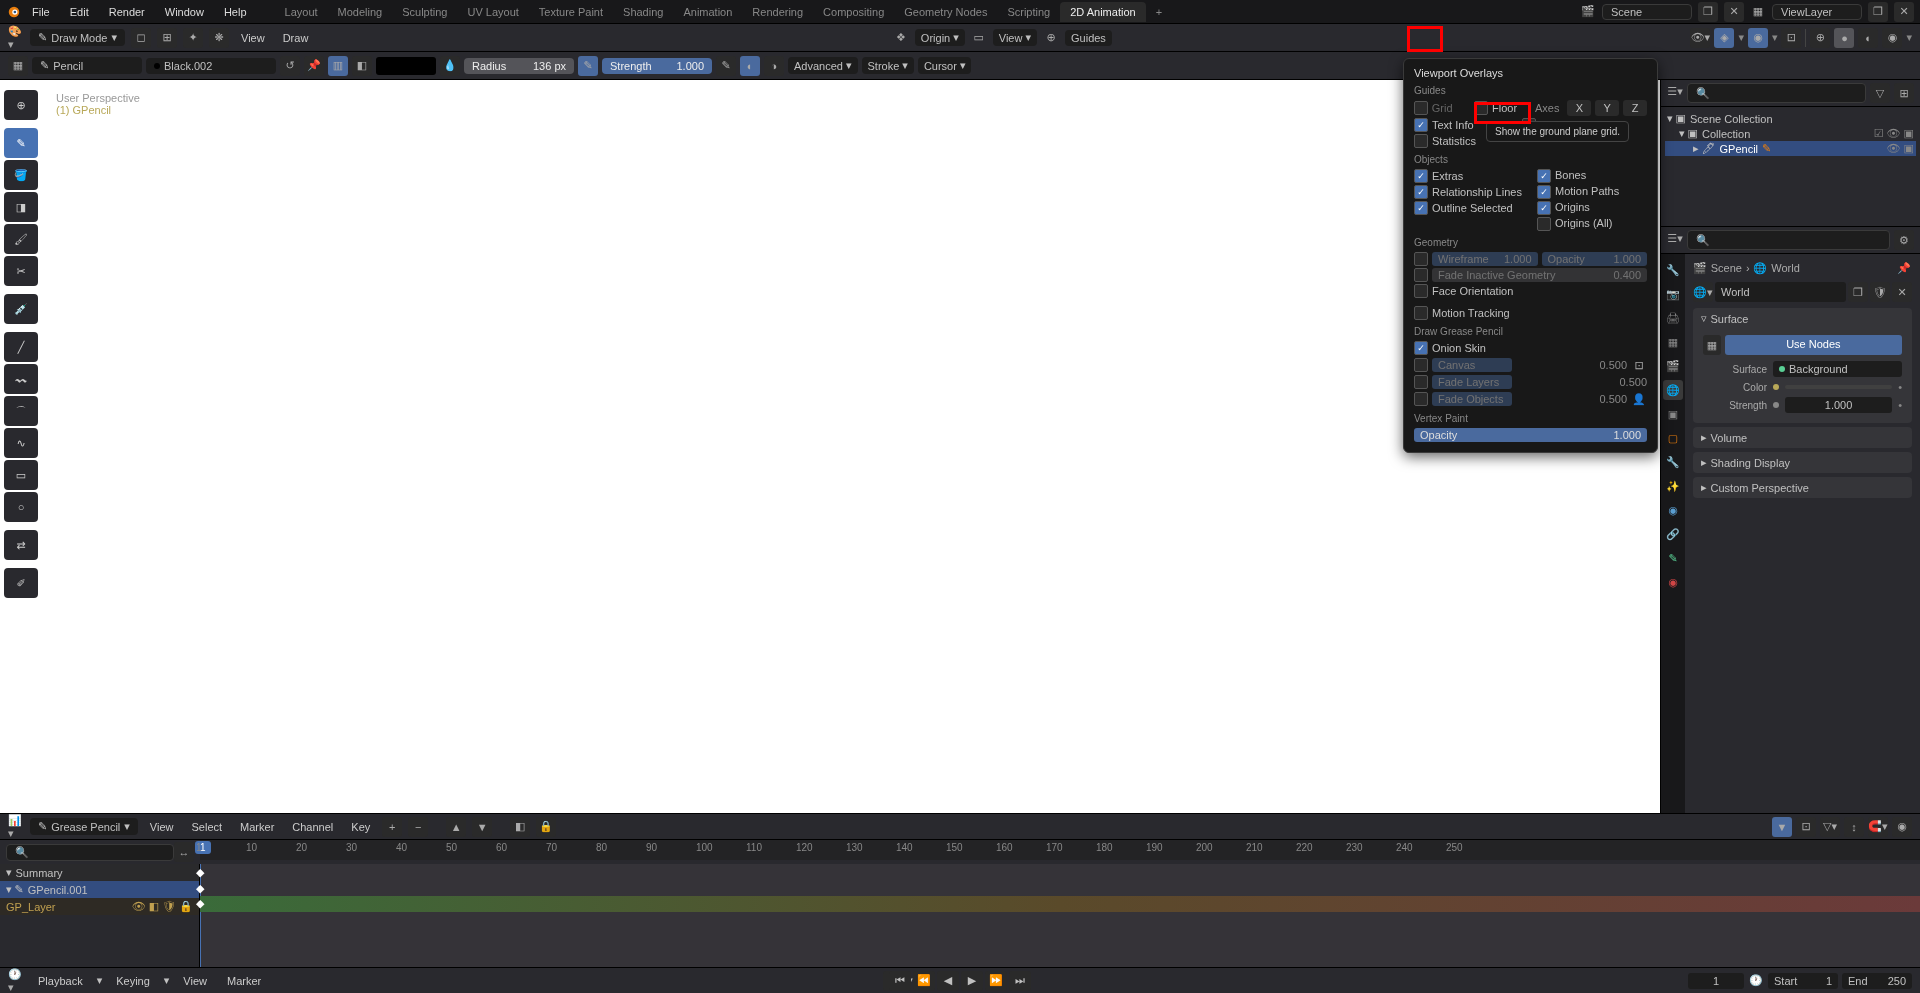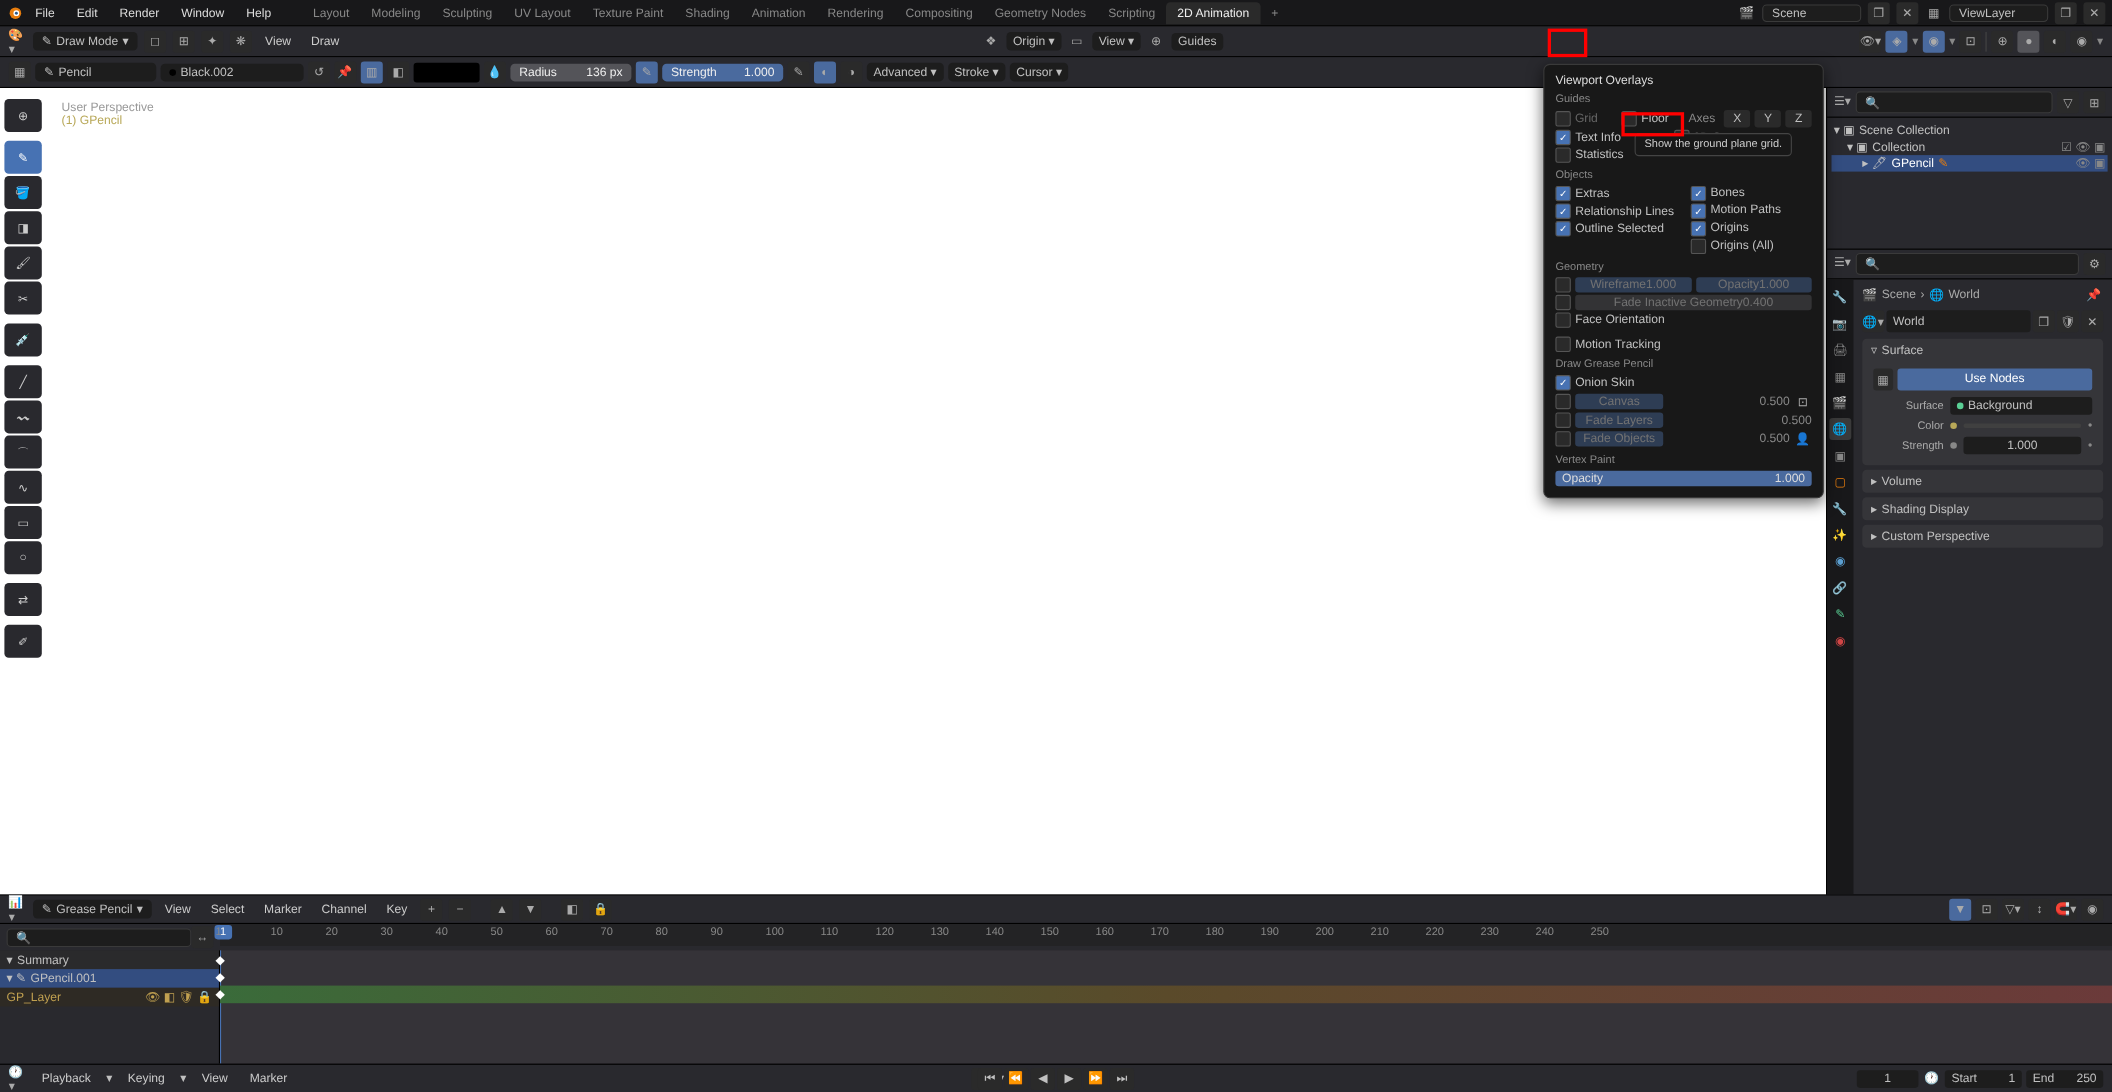--- a/index.html
+++ b/index.html
@@ -33,21 +33,21 @@
 .tool-btn.active { background: #4772b3; color: #fff; }
 
 .overlay-popover { position: absolute; top: 58px; right: 262px; width: 255px; background: #181818; border: 1px solid #3a3a3a; border-radius: 6px; padding: 8px 10px; z-index: 100; box-shadow: 0 4px 14px rgba(0,0,0,.6); }
 .pop-title { color: #888; font-size: 10px; margin: 6px 0 4px; }
 .pop-row { display: flex; align-items: center; gap: 4px; margin: 2px 0; }
 .chk { width: 14px; height: 14px; border: 1px solid #555; border-radius: 2px; display: inline-flex; align-items: center; justify-content: center; background: #2a2a2a; cursor: pointer; }
 .chk.on { background: #4772b3; }
 .chk.on::after { content: "✓"; font-size: 9px; color: #fff; }
 .pop-slider { flex: 1; background: #545459; border-radius: 3px; padding: 1px 6px; display: flex; justify-content: space-between; color: #ddd; }
 .pop-slider.blue { background: #4a6a9e; }
-.pop-slider.dim { opacity: .45; justify-content: center; }
+.pop-slider.dim { opacity: .45; }
 .axis-btn { background: #2a2a2a; padding: 2px 8px; border-radius: 3px; cursor: pointer; width:24px; text-align:center;}
 .tooltip-box { position: absolute; background: #181818; border: 1px solid #444; padding: 4px 8px; border-radius: 4px; font-size: 10px; color: #ccc; }
 
 .right-panel { width: 260px; background: #29292e; border-left: 1px solid #000; display: flex; flex-direction: column; }
 .outliner { height: 120px; border-bottom: 1px solid #000; padding: 4px; overflow: hidden;}
 .ol-row { display: flex; align-items: center; gap: 4px; padding: 1px 2px; }
 .ol-row.sel { background: #334d80; }
 .ol-indent1 { padding-left: 14px; }
 .ol-indent2 { padding-left: 28px; }
 .ol-icons { margin-left: auto; display: flex; gap: 4px; color: #888; }

